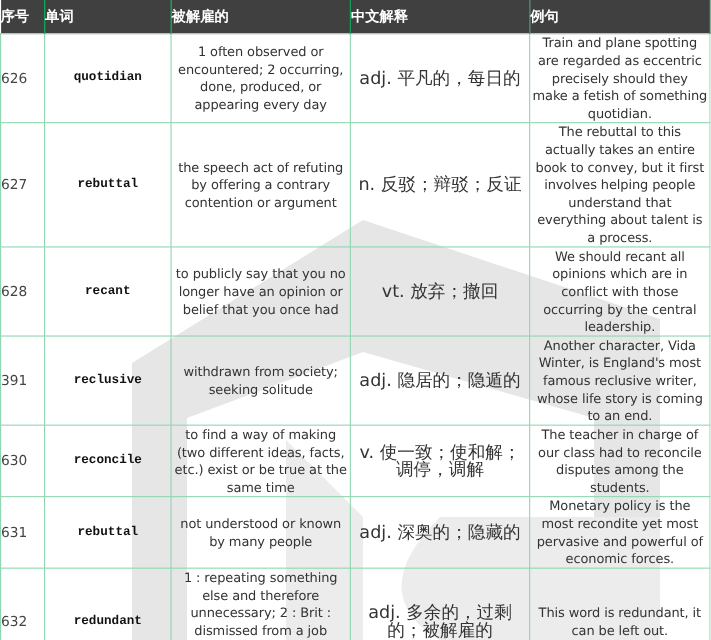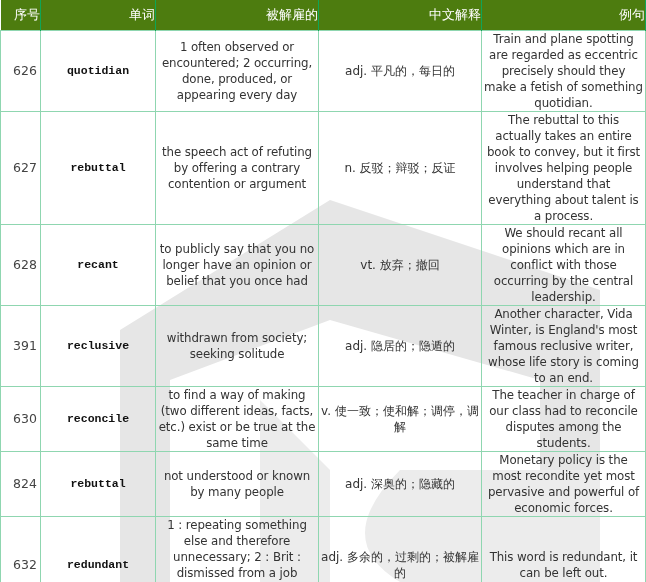--- a/index.html
+++ b/index.html
@@ -1,24 +1,24 @@
 <!DOCTYPE html>
 <html><head>
 <meta charset="utf-8">
 <style>
   html, body { margin:0; padding:0; background:#fff; }
   body { width:646px; height:582px; overflow:hidden; position:relative; font-family:"DejaVu Sans", sans-serif; }
   .wm { position:absolute; left:0; top:0; width:646px; height:582px; pointer-events:none; z-index:0; }
   table { position:relative; z-index:1; border-collapse:collapse; width:645px; table-layout:fixed; }
-  th { background:#4d7c0f; color:#fff; font-weight:normal; font-size:13px; height:30px; padding:0; text-align:right; border-right:1px solid #0fa557; }
+  th { background:#404040; color:#fff; font-weight:bold; font-size:13px; height:30px; padding:0; text-align:left; border-right:1px solid #0fa557; }
   td { border:1px solid #8fd6b0; text-align:center; vertical-align:middle; font-size:12px; line-height:16px; color:#333; padding:0 2px; }
-  td.num { text-align:left; padding-left:12px; font-size:12.5px; color:#444; }
+  td.num { text-align:left; padding-left:0; font-size:12.5px; color:#444; }
   td.word { font-family:Liberation Mono, monospace; font-weight:bold; font-size:11.5px; color:#111; }
   td.en, td.ex { font-size:11.8px; letter-spacing:-0.1px; }
-  td.cn { font-size:12px; }
+  td.cn { font-size:16px; }
 </style>
 </head>
 <body>
 
 <svg class="wm" viewBox="0 0 646 582">
   <path d="M120 330 L330 200 L600 290 L600 582 L540 582 L540 380 L330 320 L170 380 L170 582 L120 582 Z" fill="#e6e6e6"></path>
   <path d="M260 400 L260 582 L330 582 L330 470 Z" fill="#ececec"></path>
   <path d="M400 470 Q330 540 400 582 L600 582 L600 470 Z" fill="#ececec"></path>
 </svg>
 
@@ -69,21 +69,21 @@
       <td class="ex">Another character, Vida Winter, is England's most famous reclusive writer, whose life story is coming to an end.</td>
     </tr>
     <tr style="height:65px">
       <td class="num">630</td>
       <td class="word">reconcile</td>
       <td class="en">to find a way of making (two different ideas, facts, etc.) exist or be true at the same time</td>
       <td class="cn">v. 使一致；使和解；调停，调解</td>
       <td class="ex">The teacher in charge of our class had to reconcile disputes among the students.</td>
     </tr>
     <tr style="height:64px">
-      <td class="num">824</td>
+      <td class="num">631</td>
       <td class="word">rebuttal</td>
       <td class="en">not understood or known by many people</td>
       <td class="cn">adj. 深奥的；隐藏的</td>
       <td class="ex">Monetary policy is the most recondite yet most pervasive and powerful of economic forces.</td>
     </tr>
     <tr style="height:82px">
       <td class="num">632</td>
       <td class="word">redundant</td>
       <td class="en">1 : repeating something else and therefore unnecessary; 2 : Brit : dismissed from a job because you are no longer needed</td>
       <td class="cn">adj. 多余的，过剩的；被解雇的</td>

